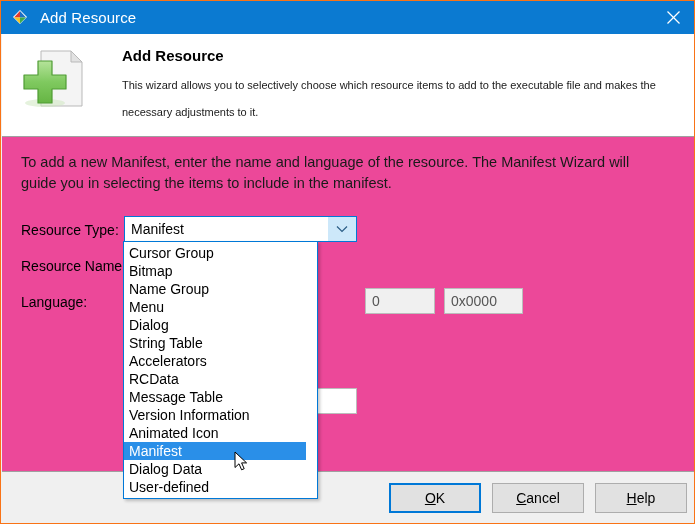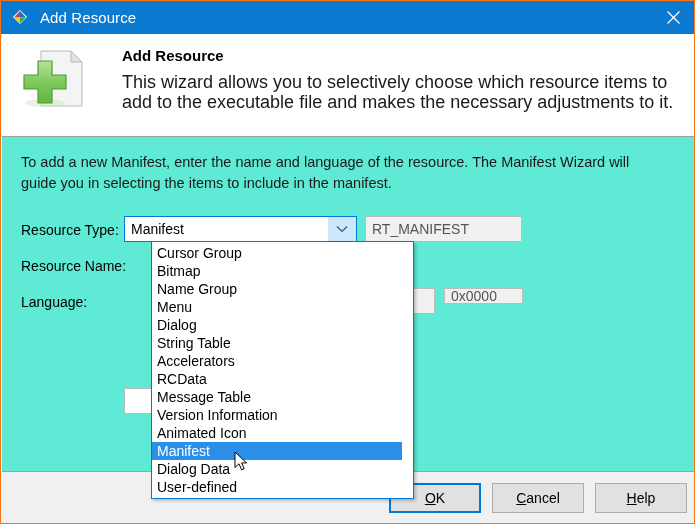--- a/index.html
+++ b/index.html
@@ -80,32 +80,32 @@
     position: absolute;
     left: 120px; top: 13px;
     font-size: 15px;
     font-weight: bold;
     color: #000000;
   }
   #header-desc {
     position: absolute;
     left: 120px; top: 38px;
     width: 560px;
-    font-size: 18px;
-    line-height: 20px;
+    font-size: 11px;
+    line-height: 27px;
     color: #1a1a1a;
   }
 
   
   #body {
     position: absolute;
     left: 1px; top: 136px;
     width: 693px;
     height: 334px;
-    background: #5eead4;
+    background: #ec4899;
   }
   #instructions {
     position: absolute;
     left: 19px; top: 15px;
     width: 645px;
     font-size: 14.5px;
     line-height: 21px;
     color: #1a1a1a;
   }
 
@@ -152,45 +152,44 @@
     border: 1px solid #bcbcbc;
     box-sizing: border-box;
     display: flex;
     align-items: center;
     font-size: 14px;
     color: #555555;
     padding-left: 6px;
   }
   #field-rt       { left: 364px; top: 215px; width: 157px; height: 26px; }
   #field-lang-dec { left: 364px; top: 287px; width: 70px;  height: 26px; }
-  #field-lang-hex { left: 443px; top: 287px; width: 79px;  height: 16px; }
+  #field-lang-hex { left: 443px; top: 287px; width: 79px;  height: 26px; }
   
 
   
   #field-name {
     position: absolute;
     left: 122px; top: 251px;
     width: 233px; height: 26px;
     background: #ffffff;
     border: 1px solid #bcbcbc;
     box-sizing: border-box;
   }
 
   
   #dropdown {
     position: absolute;
     left: 122px; top: 240px;
-    width: 263px;
+    width: 195px;
     background: #ffffff;
     border: 1px solid #0078d7;
     box-sizing: border-box;
     z-index: 40;
     box-shadow: 2px 2px 3px rgba(0,0,0,0.22);
     padding: 2px 11px 2px 0;
-    margin-left: 28px;
   }
   .dd-item {
     height: 18px;
     line-height: 18px;
     font-size: 14px;
     color: #000000;
     padding-left: 5px;
     white-space: nowrap;
     cursor: default;
   }
@@ -295,21 +294,20 @@
     <div id="combo">
       <div id="combo-value">Manifest</div>
       <div id="combo-arrow">
         <svg width="12" height="8" viewBox="0 0 12 8" xmlns="http://www.w3.org/2000/svg">
           <polyline points="1,1.5 6,6.5 11,1.5" fill="none" stroke="#2b5d86" stroke-width="1.2"></polyline>
         </svg>
       </div>
     </div>
   </div>
 
-  <div class="textbox" id="field-rt">RT_MANIFEST</div>
   <div class="textbox" id="field-lang-dec">0</div>
   <div class="textbox" id="field-lang-hex">0x0000</div>
 
   <div id="dropdown">
       <div class="dd-item">Cursor Group</div>
       <div class="dd-item">Bitmap</div>
       <div class="dd-item">Name Group</div>
       <div class="dd-item">Menu</div>
       <div class="dd-item">Dialog</div>
       <div class="dd-item">String Table</div>

